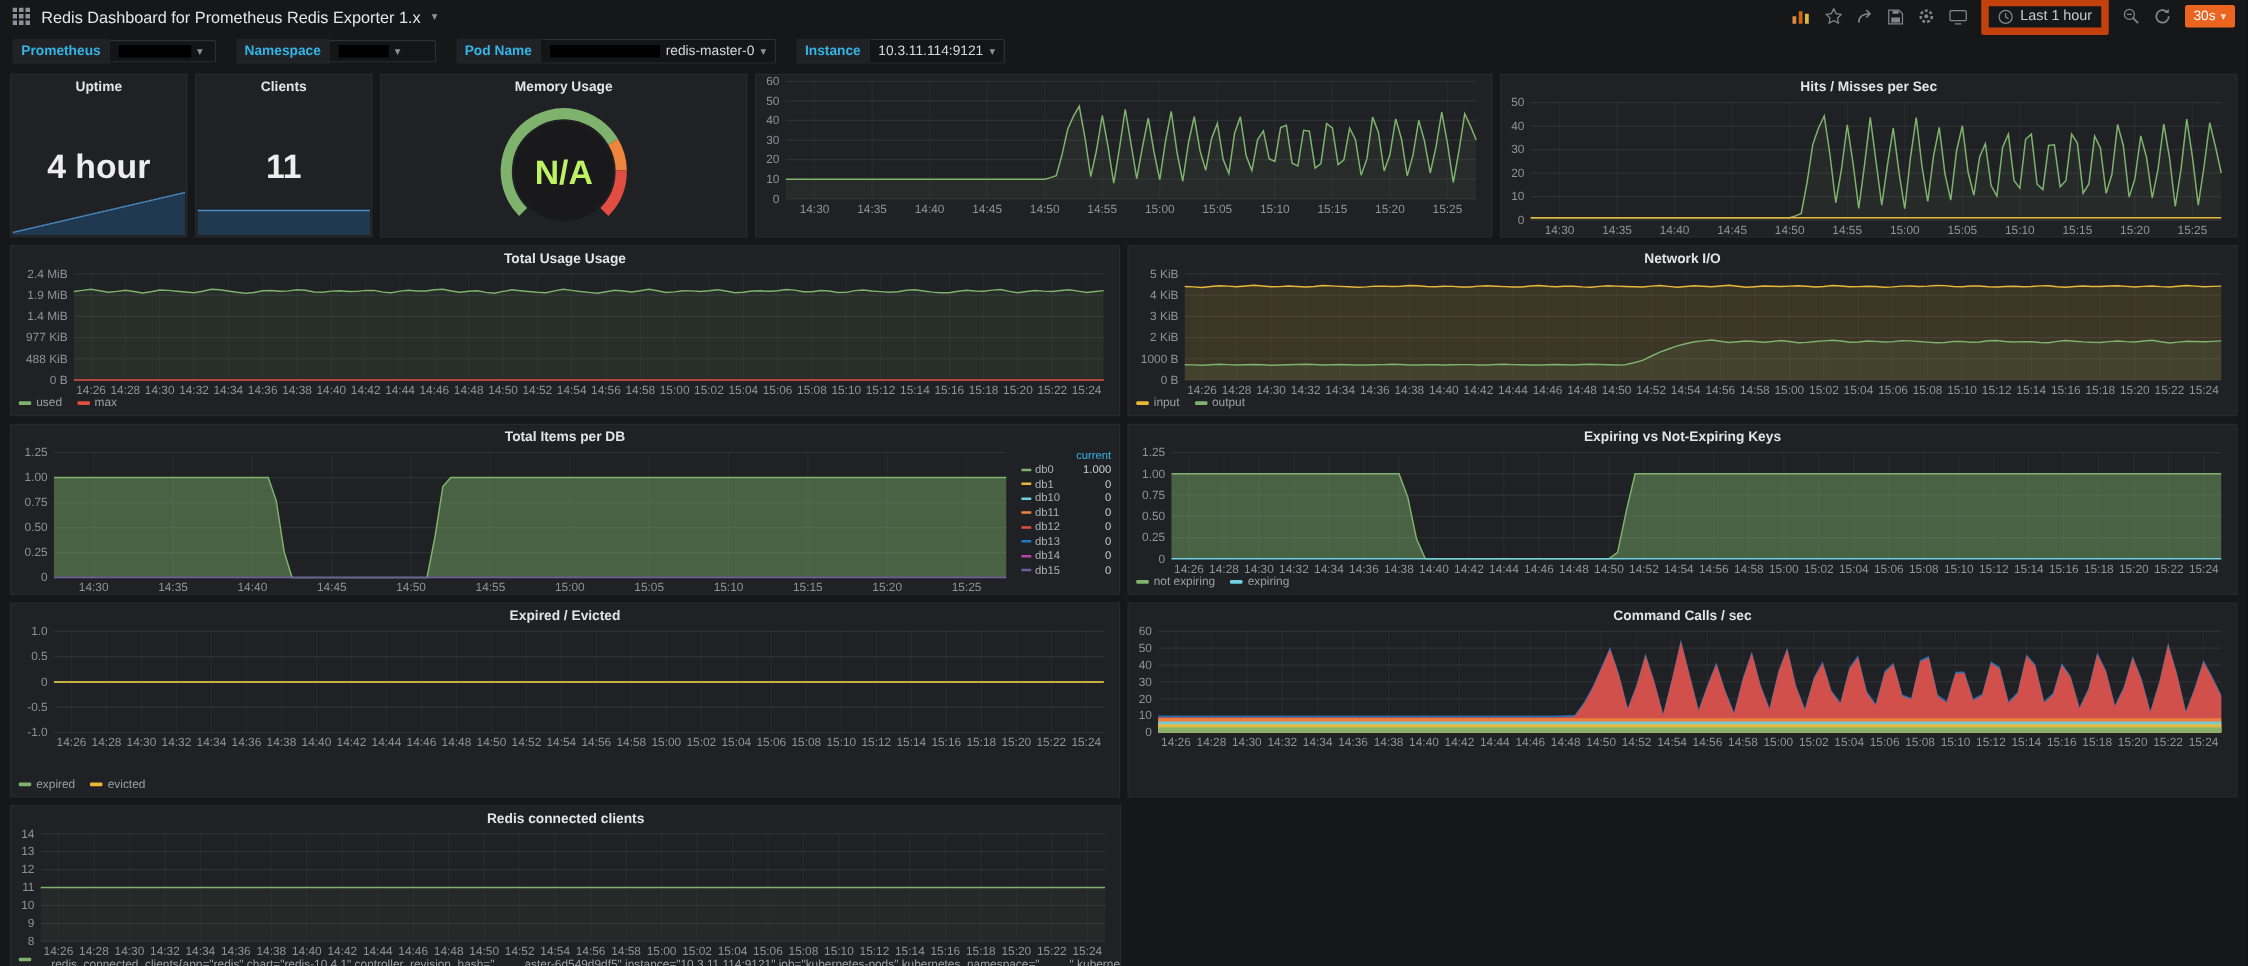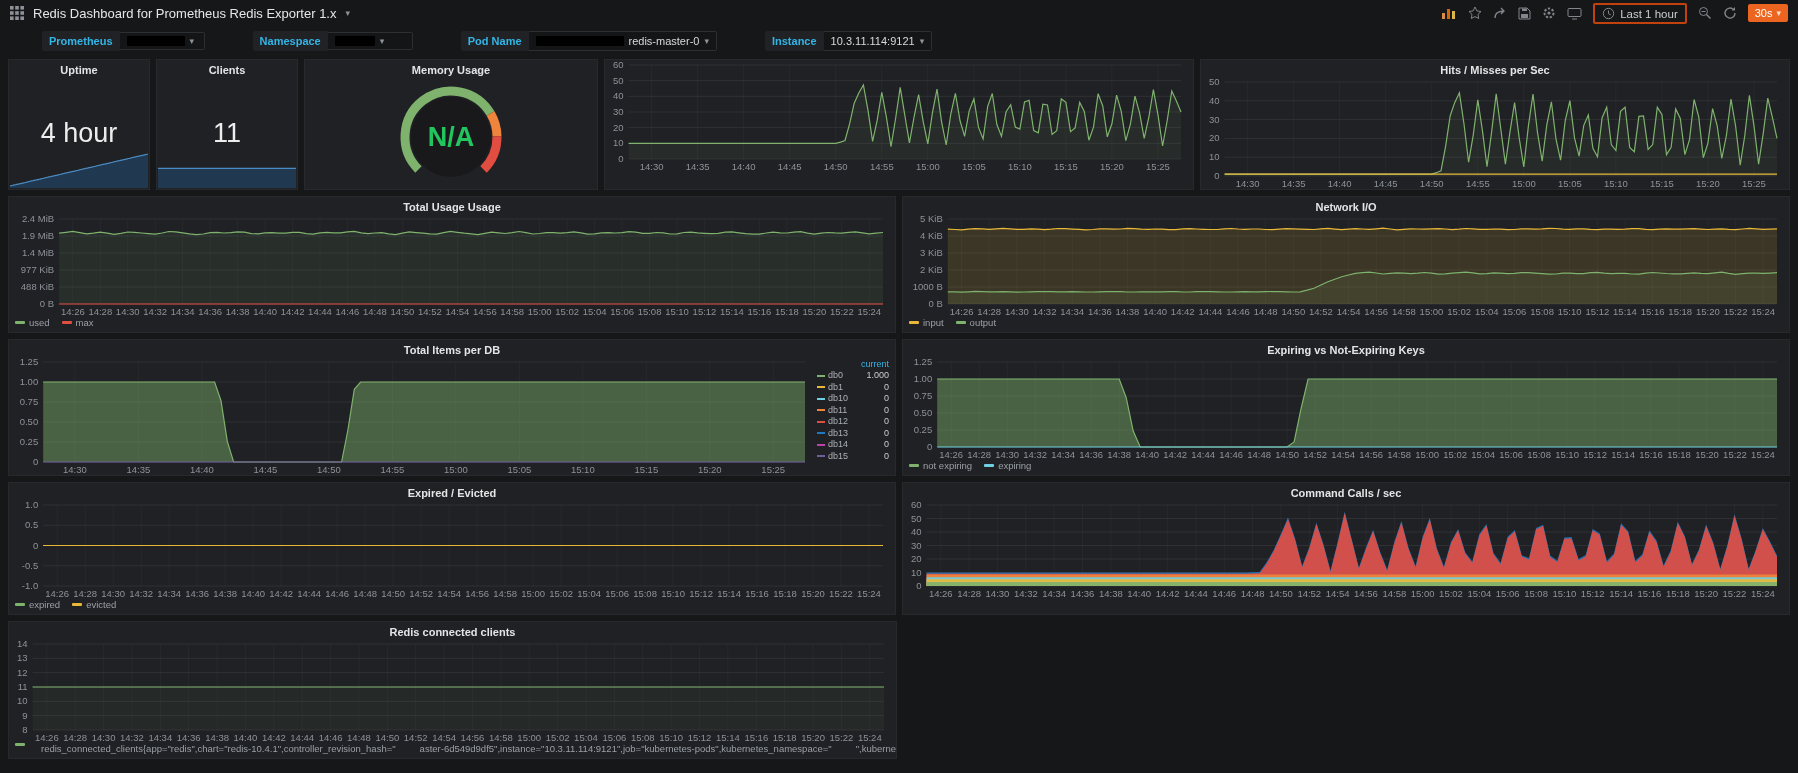--- a/index.html
+++ b/index.html
@@ -4,51 +4,51 @@
 <style>
   html,body{margin:0;padding:0;background:#0f1012;}
   .dashboard{width:1798px;height:773px;background:#161719;font-family:"Liberation Sans",sans-serif;color:#d8d9da;overflow:hidden;position:relative;}
   
   .navbar{height:26px;display:flex;align-items:center;justify-content:space-between;padding:0 10px;}
   .nav-left{display:flex;align-items:center;gap:9px;}
   .dash-title{font-size:13px;color:#e6e6e6;font-weight:500;}
   .caret{color:#8e9299;font-size:9px;}
   .nav-right{display:flex;align-items:center;gap:11px;}
   .nav-ic{display:flex;align-items:center;cursor:pointer;opacity:.9;}
-  .timepicker{display:flex;align-items:flex-end;gap:5px;font-size:11.5px;color:#c9ccd1;border:2px solid #c2410c;border-radius:2px;padding:2px 7px;}
+  .timepicker{display:flex;align-items:flex-start;gap:5px;font-size:11.5px;color:#c9ccd1;border:6px solid #c2410c;border-radius:2px;padding:2px 7px;}
   .interval-btn{background:#eb6420;color:#fff;font-size:11px;padding:3px 7px;border-radius:2px;display:flex;align-items:center;gap:4px;cursor:pointer;}
   .interval-btn .caret{color:#ffd9c2;}
   
   .varbar{height:30px;display:flex;align-items:center;gap:16px;padding:0 10px;}
   .vargroup{display:flex;align-items:center;height:22px;}
-  .var-label{background:#202226;color:#33b5e5;font-size:11px;font-weight:700;padding:4px 7px;border-radius:2px 0 0 2px;margin-left:32px;}
+  .var-label{background:#202226;color:#33b5e5;font-size:11px;font-weight:700;padding:4px 7px;border-radius:2px 0 0 2px;}
   .var-value{background:#131517;border:1px solid #2c3033;border-left:none;color:#d8d9da;font-size:11px;padding:3px 7px;border-radius:0 2px 2px 0;display:flex;align-items:center;gap:5px;min-width:70px;cursor:pointer;}
   .redact{display:inline-block;height:10px;background:#000;border-radius:1px;vertical-align:middle;}
   
   .rows{padding:3px 8px;display:flex;flex-direction:column;gap:6px;}
   .row{display:flex;gap:6px;}
   .panel{background:#202124;border:1px solid rgba(255,255,255,0.04);display:flex;flex-direction:column;position:relative;min-width:0;}
   .panel-title{font-size:11px;font-weight:700;color:#e3e4e6;text-align:center;padding:4px 0 1px;cursor:pointer;flex:0 0 auto;white-space:nowrap;overflow:hidden;}
   .chart{flex:1;position:relative;margin:0 4px;min-height:0;}
   .chart svg{display:block;}
   .tick{fill:#8d9299;font-size:9.5px;}
   .legend{font-size:9.5px;color:#9aa0a6;padding:0 6px 2px;height:13px;display:flex;gap:12px;align-items:flex-start;white-space:nowrap;overflow:hidden;flex:0 0 auto;}
   .legend .li{display:inline-flex;align-items:center;}
   .legend i,.ldash{display:inline-block;width:10px;height:3px;margin-right:4px;border-radius:1px;flex:0 0 auto;}
   .chart-row{flex:1;display:flex;min-height:0;}
   .legend-table{width:72px;font-size:9px;color:#aab0b6;padding:2px 6px 2px 0;overflow:hidden;}
   .lt-head{color:#33b5e5;text-align:right;margin-bottom:1px;}
   .lt-row{display:flex;justify-content:space-between;align-items:center;line-height:11.5px;}
   .lt-name i{display:inline-block;width:8px;height:2px;margin-right:3px;vertical-align:middle;}
   .lt-val{color:#c7ccd1;}
   
-  .stat-value{flex:1;display:flex;align-items:center;justify-content:center;font-size:27px;font-weight:400;color:#ededed;z-index:2;}
+  .stat-value{flex:1;display:flex;align-items:center;justify-content:center;font-size:27px;font-weight:700;color:#ededed;z-index:2;}
   .spark{position:absolute;left:1px;right:1px;bottom:1px;height:40px;z-index:1;}
   .gauge-wrap{flex:1;position:relative;}
-  .gauge-value{position:absolute;left:0;right:0;top:50%;transform:translateY(-42%);text-align:center;font-size:27px;font-weight:700;color:#22c55e;}
+  .gauge-value{position:absolute;left:0;right:0;top:50%;transform:translateY(-42%);text-align:center;font-size:27px;font-weight:700;color:#bef264;}
   .spacer-half{flex:1;}
 </style>
 </head>
 <body>
 
 <div class="dashboard">
 
   <div class="navbar">
     <div class="nav-left">
       <span class="nav-ic">
@@ -632,21 +632,21 @@
               <polyline points="30.2,90.0 37.2,90.0 44.2,90.0 51.2,90.0 58.2,90.0 65.2,90.0 72.2,90.0 79.2,90.0 86.2,90.0 93.2,90.0 100.2,90.0 107.2,90.0 114.2,90.0 121.2,90.0 128.2,90.0 135.2,90.0 142.2,90.0 149.2,90.0 156.2,90.0 163.2,90.0 170.2,90.0 177.2,90.0 184.2,90.0 191.2,90.0 198.2,90.0 205.2,90.0 212.2,90.0 219.2,90.0 226.2,90.0 233.2,90.0 240.1,90.0 247.1,90.0 254.1,90.0 261.1,90.0 268.1,90.0 275.1,90.0 282.1,90.0 289.1,90.0 296.1,90.0 303.1,90.0 310.1,90.0 317.1,90.0 324.1,90.0 331.1,90.0 338.1,90.0 345.1,90.0 352.1,90.0 359.1,90.0 366.1,90.0 373.1,90.0 380.1,90.0 387.1,90.0 394.1,90.0 401.1,90.0 408.1,90.0 415.1,90.0 422.1,90.0 429.1,90.0 436.1,90.0 443.1,90.0 450.1,90.0 457.1,90.0 464.1,90.0 471.1,90.0 478.1,90.0 485.1,90.0 492.1,90.0 499.1,90.0 506.1,90.0 513.1,90.0 520.1,90.0 527.1,90.0 534.1,90.0 541.1,90.0 548.1,90.0 555.1,90.0 562.1,90.0 569.1,90.0 576.1,90.0 583.1,90.0 590.1,90.0 597.1,90.0 604.1,90.0 611.1,90.0 618.1,90.0 625.1,90.0 632.1,90.0 639.1,90.0 646.1,90.0 653.1,90.0 660.0,90.0 667.0,90.0 674.0,90.0 681.0,90.0 688.0,90.0 695.0,90.0 702.0,90.0 709.0,90.0 716.0,90.0 723.0,90.0 730.0,90.0 737.0,90.0 744.0,90.0 751.0,90.0 758.0,90.0 765.0,90.0 772.0,90.0 779.0,90.0 786.0,90.0 793.0,90.0 800.0,90.0 807.0,90.0 814.0,90.0 821.0,90.0 828.0,90.0 835.0,90.0 842.0,90.0 849.0,90.0 856.0,90.0 863.0,90.0 870.0,90.0" fill="none" stroke="#6ED0E0" stroke-width="1.2"></polyline>
             </svg>
           </div>
         <div class="legend">
             <span class="li"><i style="background: rgb(126, 178, 109);"></i>not expiring</span>
             <span class="li"><i style="background: rgb(110, 208, 224);"></i>expiring</span>
           </div>
       </div>
     </div>
 
-    <div class="row" style="height:133px">
+    <div class="row" style="height:156px">
       <div class="panel" style="flex:1">
         <div class="panel-title">Expired / Evicted</div>
         <div class="chart">
             <svg width="878" height="99">
               <line x1="30.2" y1="86" x2="870" y2="86" stroke="rgba(255,255,255,0.07)"></line>
               <text x="25.2" y="89" text-anchor="end" class="tick">-1.0</text>
               <line x1="30.2" y1="65.75" x2="870" y2="65.75" stroke="rgba(255,255,255,0.07)"></line>
               <text x="25.2" y="68.75" text-anchor="end" class="tick">-0.5</text>
               <line x1="30.2" y1="45.5" x2="870" y2="45.5" stroke="rgba(255,255,255,0.07)"></line>
               <text x="25.2" y="48.5" text-anchor="end" class="tick">0</text>

